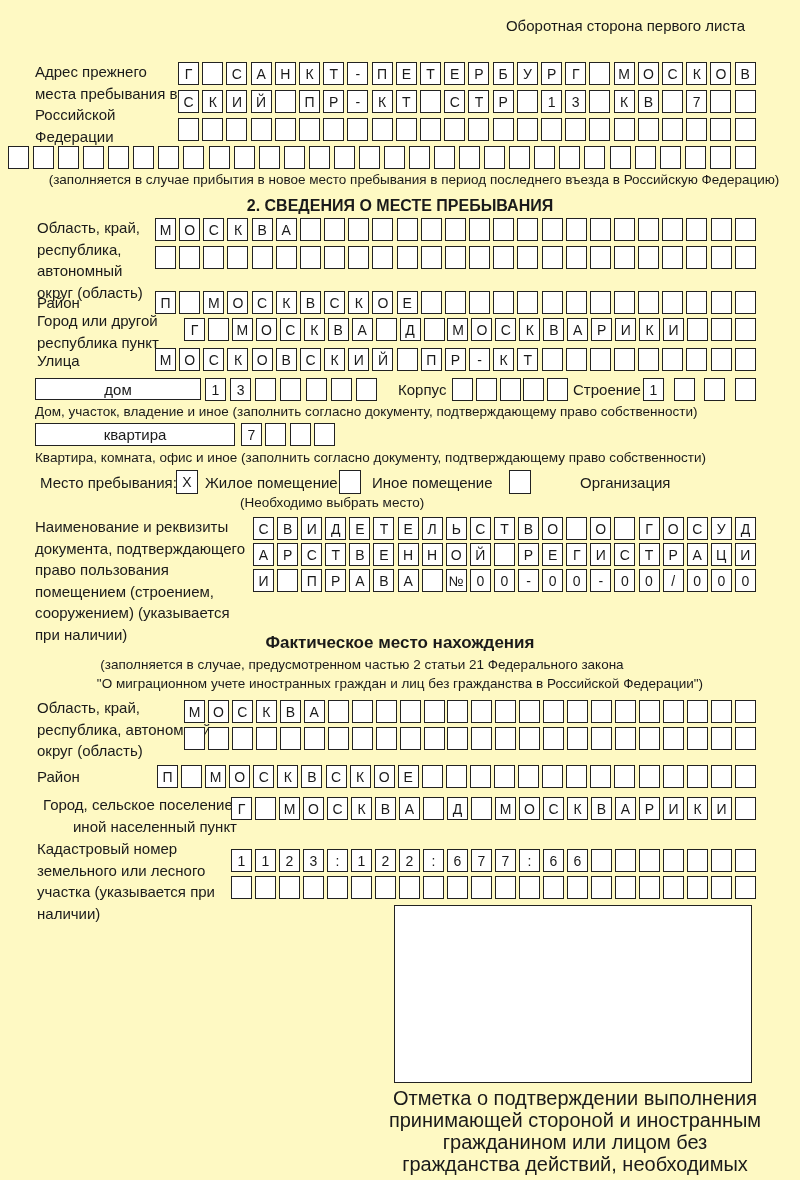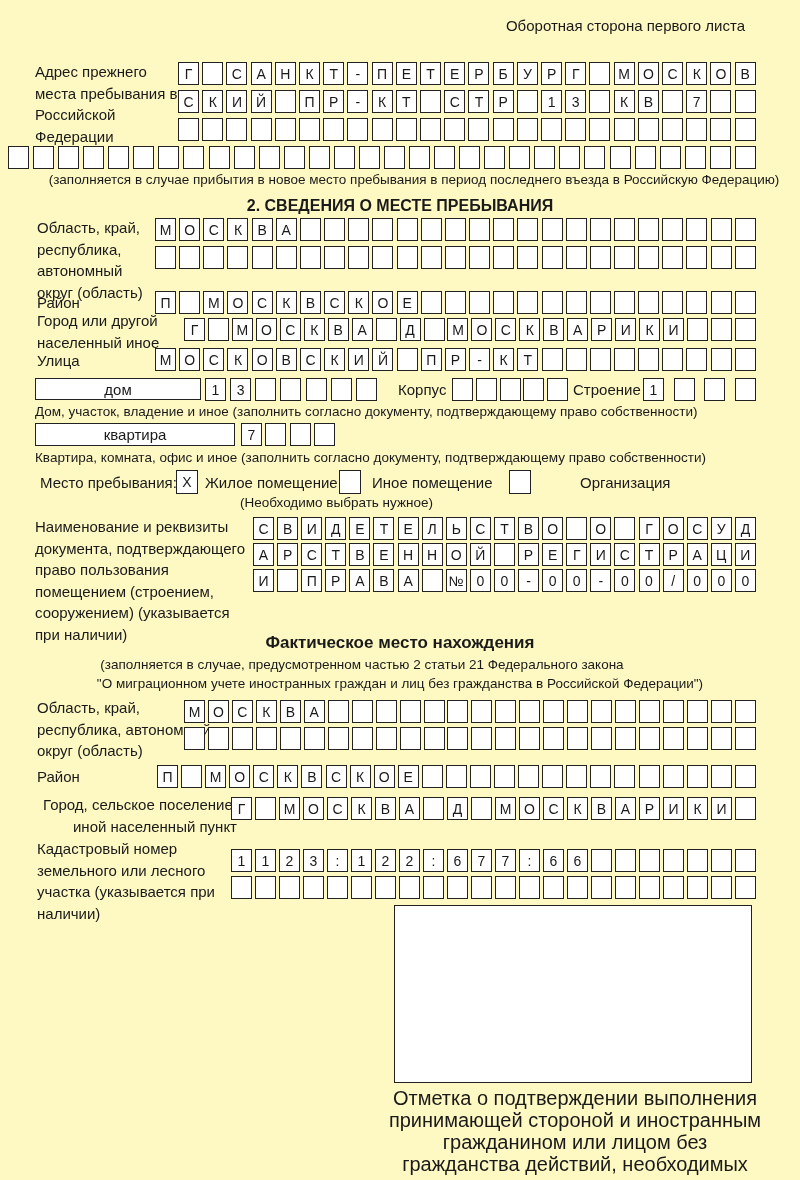--- a/index.html
+++ b/index.html
@@ -221,21 +221,21 @@
       <span class="cell"></span>
       <span class="cell"></span>
       <span class="cell"></span>
       <span class="cell"></span>
       <span class="cell"></span>
       <span class="cell"></span>
       <span class="cell"></span>
       <span class="cell"></span>
     </div>
 
-  <div class="abs lbl" style="left:37px;top:310px;width:145px;">Город или другой населенный иное</div>
+  <div class="abs lbl" style="left:37px;top:310px;width:145px;">Город или другой республика пункт</div>
   <div class="abs boxrow" style="left:184px;top:318px;width:572px;">
       <span class="cell">Г</span>
       <span class="cell"></span>
       <span class="cell">М</span>
       <span class="cell">О</span>
       <span class="cell">С</span>
       <span class="cell">К</span>
       <span class="cell">В</span>
       <span class="cell">А</span>
       <span class="cell"></span>
@@ -321,21 +321,21 @@
     </div>
   <div class="abs cap" style="left:35px;top:450px;">Квартира, комната, офис и иное (заполнить согласно документу, подтверждающему право собственности)</div>
 
   <div class="abs lbl" style="left:40px;top:472px;">Место пребывания:</div>
   <div class="abs cb" style="left:176px;top:470px;">X</div>
   <div class="abs lbl" style="left:205px;top:472px;">Жилое помещение</div>
   <div class="abs cb" style="left:339px;top:470px;"></div>
   <div class="abs lbl" style="left:372px;top:472px;">Иное помещение</div>
   <div class="abs cb" style="left:509px;top:470px;"></div>
   <div class="abs lbl" style="left:580px;top:472px;">Организация</div>
-  <div class="abs cap" style="left:240px;top:495px;">(Необходимо выбрать нужное)</div>
+  <div class="abs cap" style="left:240px;top:495px;">(Необходимо выбрать место)</div>
 
   <div class="abs lbl" style="left:35px;top:516px;width:215px;">Наименование и реквизиты документа, подтверждающего право пользования помещением (строением, сооружением) (указывается при наличии)</div>
   <div class="abs boxrow" style="left:253px;top:517px;width:503px;">
       <span class="cell">С</span>
       <span class="cell">В</span>
       <span class="cell">И</span>
       <span class="cell">Д</span>
       <span class="cell">Е</span>
       <span class="cell">Т</span>
       <span class="cell">Е</span>

